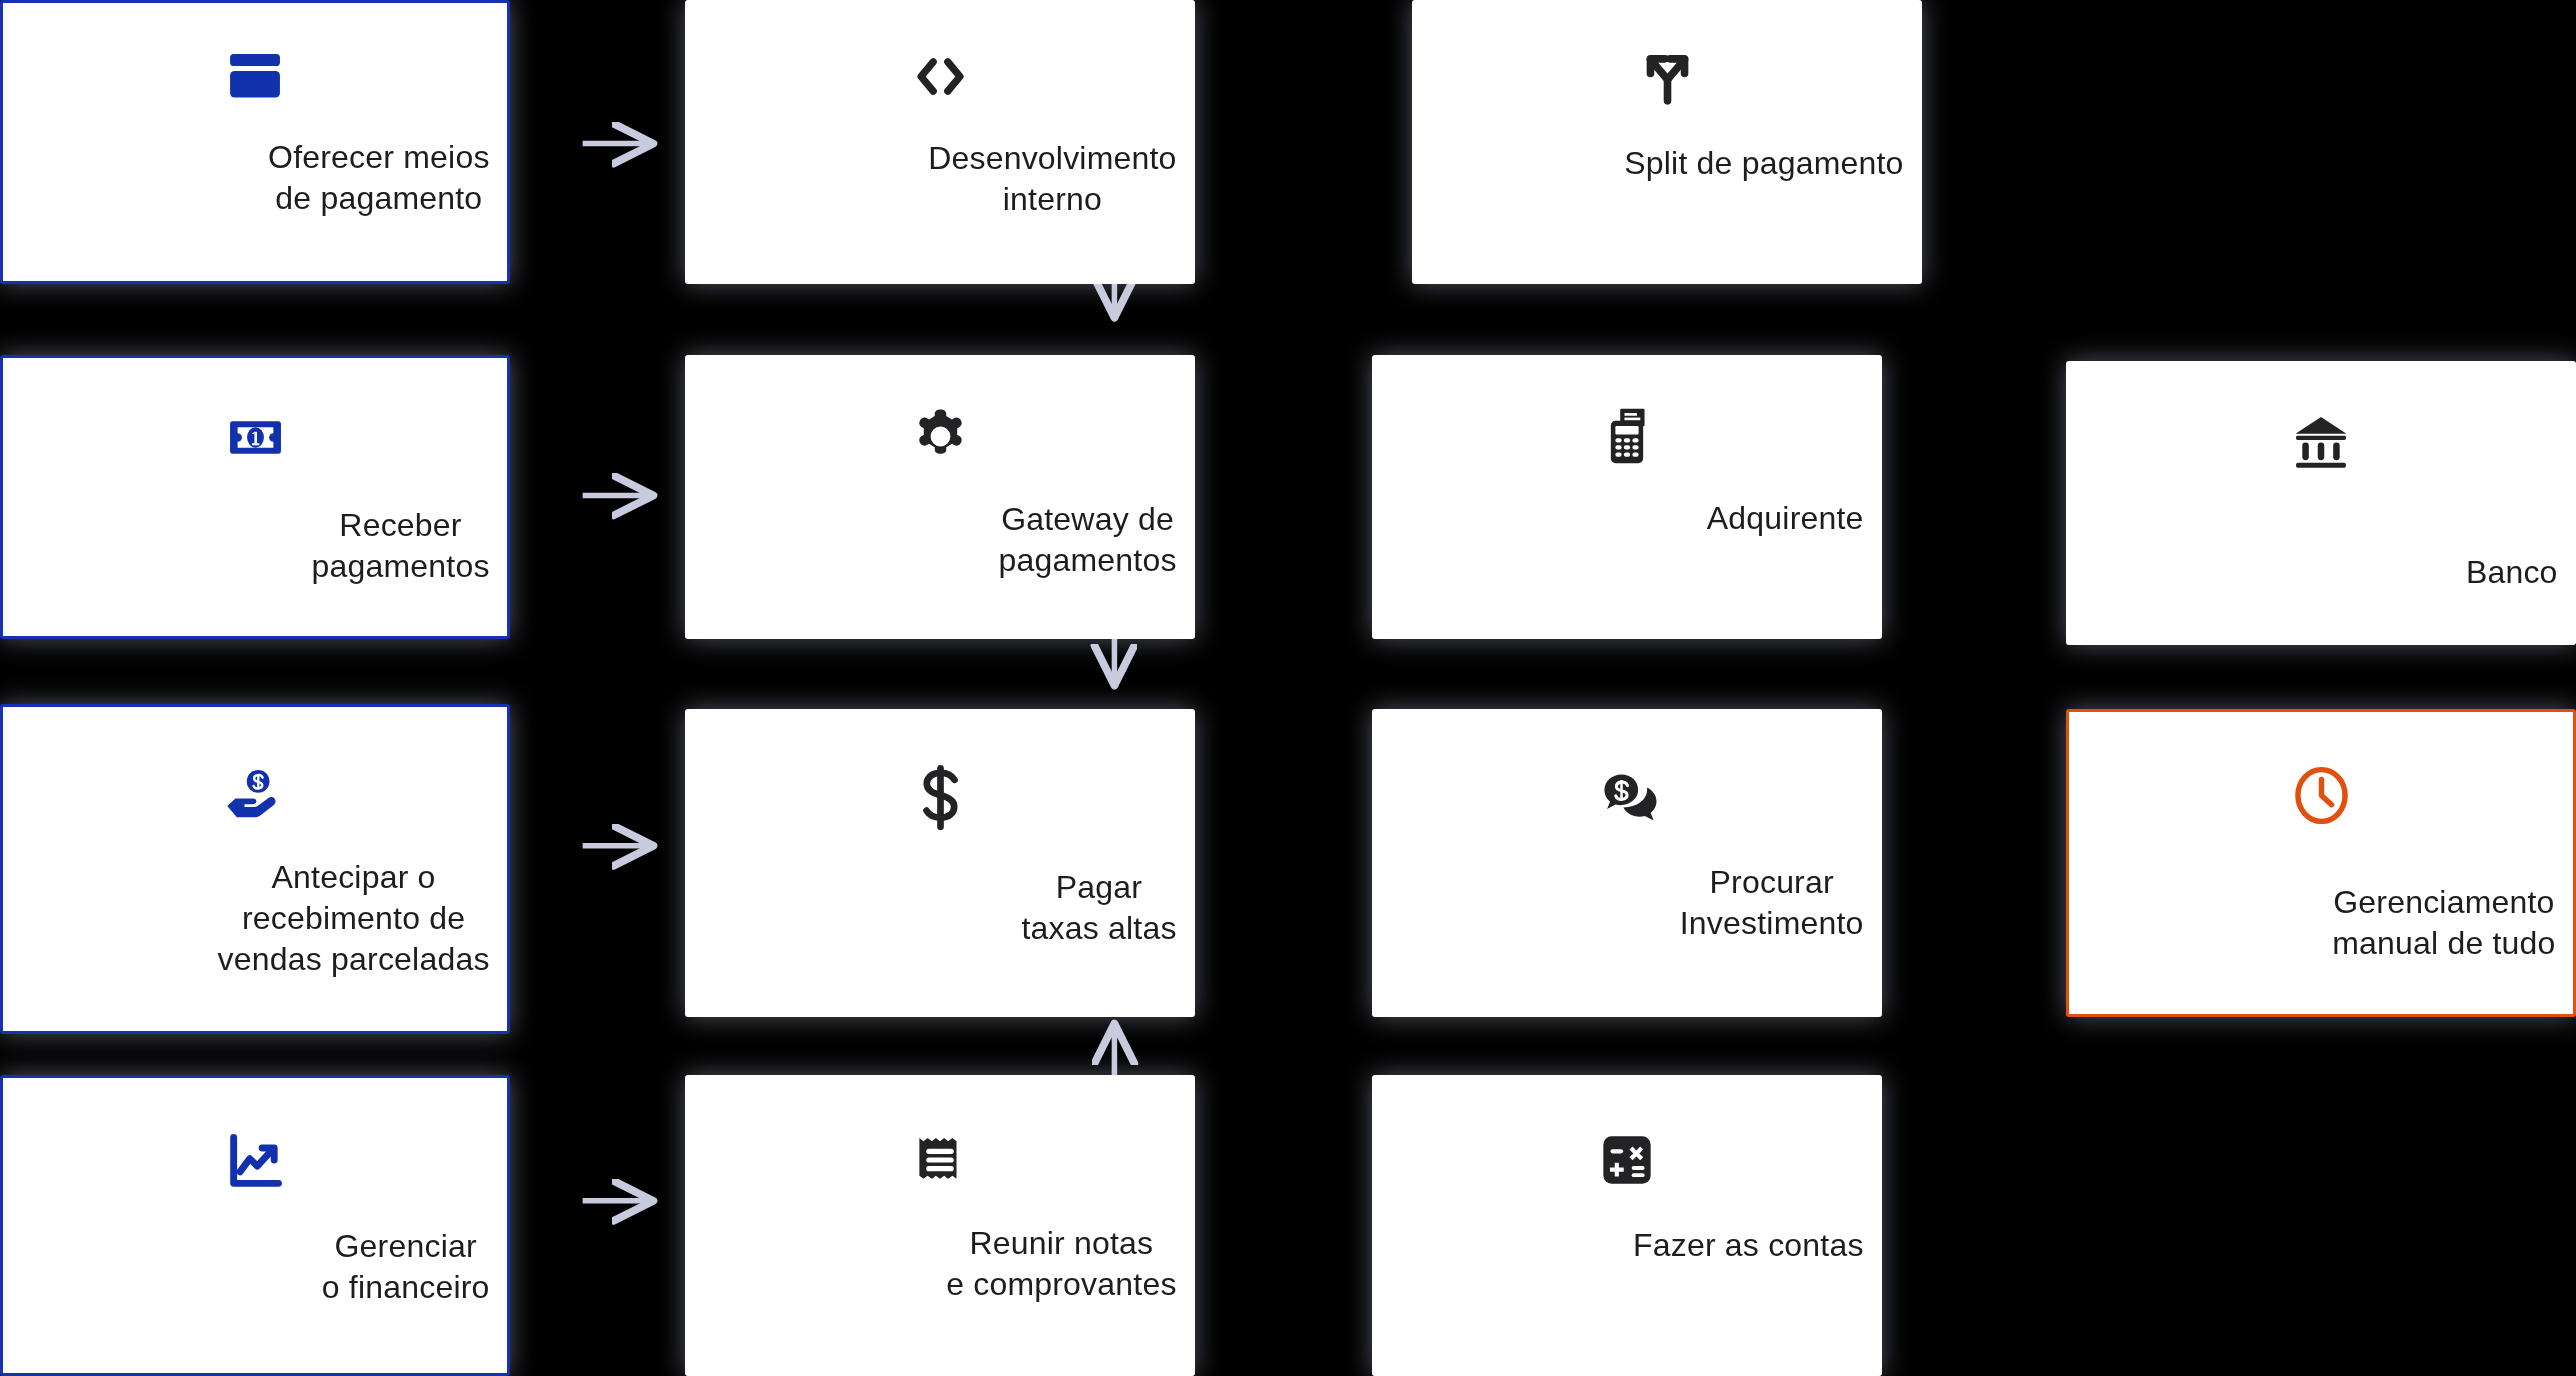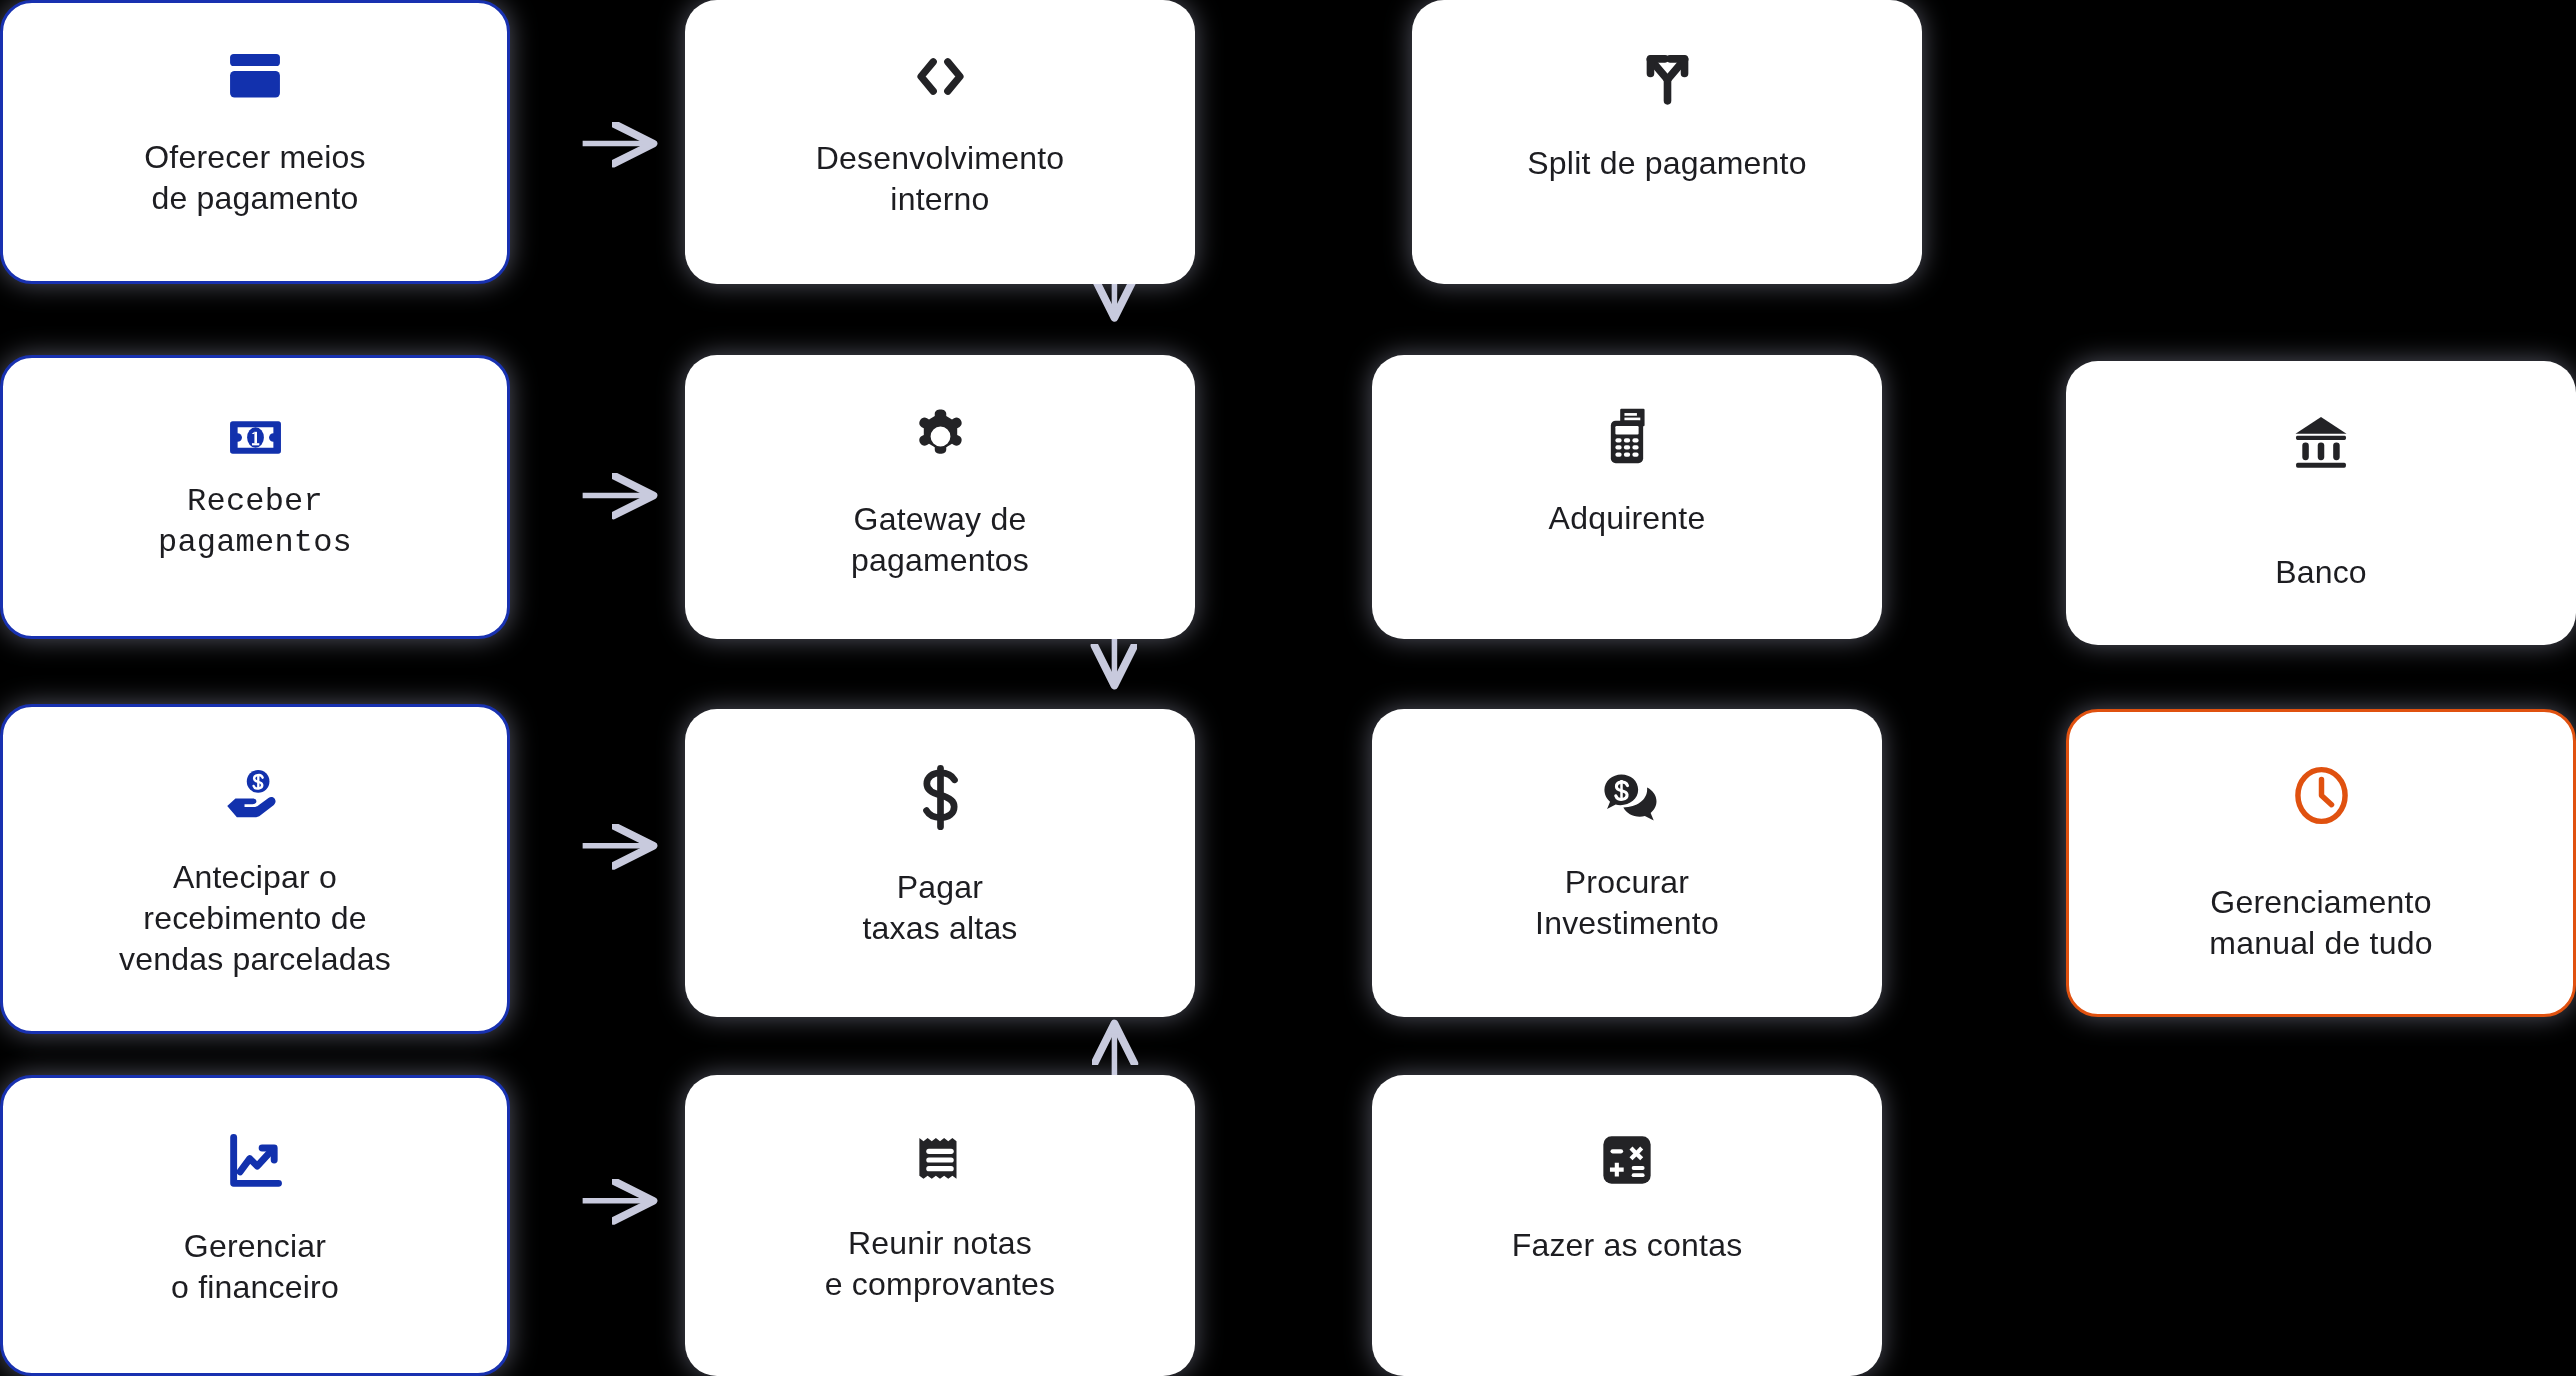--- a/index.html
+++ b/index.html
@@ -15,25 +15,25 @@
   }
   #stage {
     position: relative;
     width: 2576px;
     height: 1376px;
     background: #000000;
   }
   .card {
     position: absolute;
     background: #ffffff;
-    border-radius: 32px;
+    border-radius: 3px;
     box-sizing: border-box;
     display: flex;
     flex-direction: column;
-    align-items: center;
+    align-items: flex-end;
     justify-content: flex-start;
     box-shadow: 0 0 27px rgba(210, 215, 245, 0.40);
   }
   .card.plain {
     border: 1.6px solid rgba(255,255,255,0.0);
   }
   .card.blue {
     border: 3.2px solid #1831b0;
   }
   .card.orange {
@@ -141,21 +141,21 @@
         <rect x="2.6" y="6" width="18.8" height="12" rx="1" fill="#1231ad"></rect>
         <path d="M5.4 8.2 h13.2 v7.6 h-13.2 z" fill="#ffffff"></path>
         <circle cx="5.4" cy="12" r="1.6" fill="#1231ad"></circle>
         <circle cx="18.6" cy="12" r="1.6" fill="#1231ad"></circle>
         <ellipse cx="12" cy="12" rx="3.1" ry="3.8" fill="#1231ad"></ellipse>
         <path d="M11.6 9.9 h0.95 v4.3 h-0.95 z" fill="#ffffff"></path>
         <path d="M11.6 9.9 L10.6 10.7 L11.6 10.7 z" fill="#ffffff"></path>
         <rect x="10.7" y="14.1" width="2.7" height="0.8" fill="#ffffff"></rect>
       </svg>
     </div>
-    <div class="card-label" style="margin-top:12px;font-family:Liberation Mono, monospace;">Receber
+    <div class="card-label" style="margin-top:35px;">Receber
 pagamentos</div>
   </div>
 
   <div class="card plain" style="left:685px; top:355px; width:510px; height:284px; padding-top:46px;">
     <div class="card-icon">
       <svg width="69" height="69" viewBox="0 0 24 24" fill="#232326" aria-hidden="true">
         <path d="M12 2.6 c1.1 0 2 .5 2 1.5 v.8 l2 1.15 .7-.4 c.87-.5 1.83-.25 2.38.7 .55.95.3 1.9-.57 2.4 l-.7.4 v2.3 l.7.4 c.87.5 1.12 1.45.57 2.4 -.55.95-1.51 1.2-2.38.7 l-.7-.4 -2 1.15 v.8 c0 1-.9 1.5-2 1.5 s-2-.5-2-1.5 v-.8 l-2-1.15 -.7.4 c-.87.5-1.83.25-2.38-.7 -.55-.95-.3-1.9.57-2.4 l.7-.4 v-2.3 l-.7-.4 c-.87-.5-1.12-1.45-.57-2.4 .55-.95 1.51-1.2 2.38-.7 l.7.4 2-1.15 v-.8 c0-1 .9-1.5 2-1.5 z
                  M12 8.55 a3.45 3.45 0 1 0 0 6.9 a3.45 3.45 0 0 0 0-6.9 z" fill-rule="evenodd"></path>
       </svg>
     </div>

